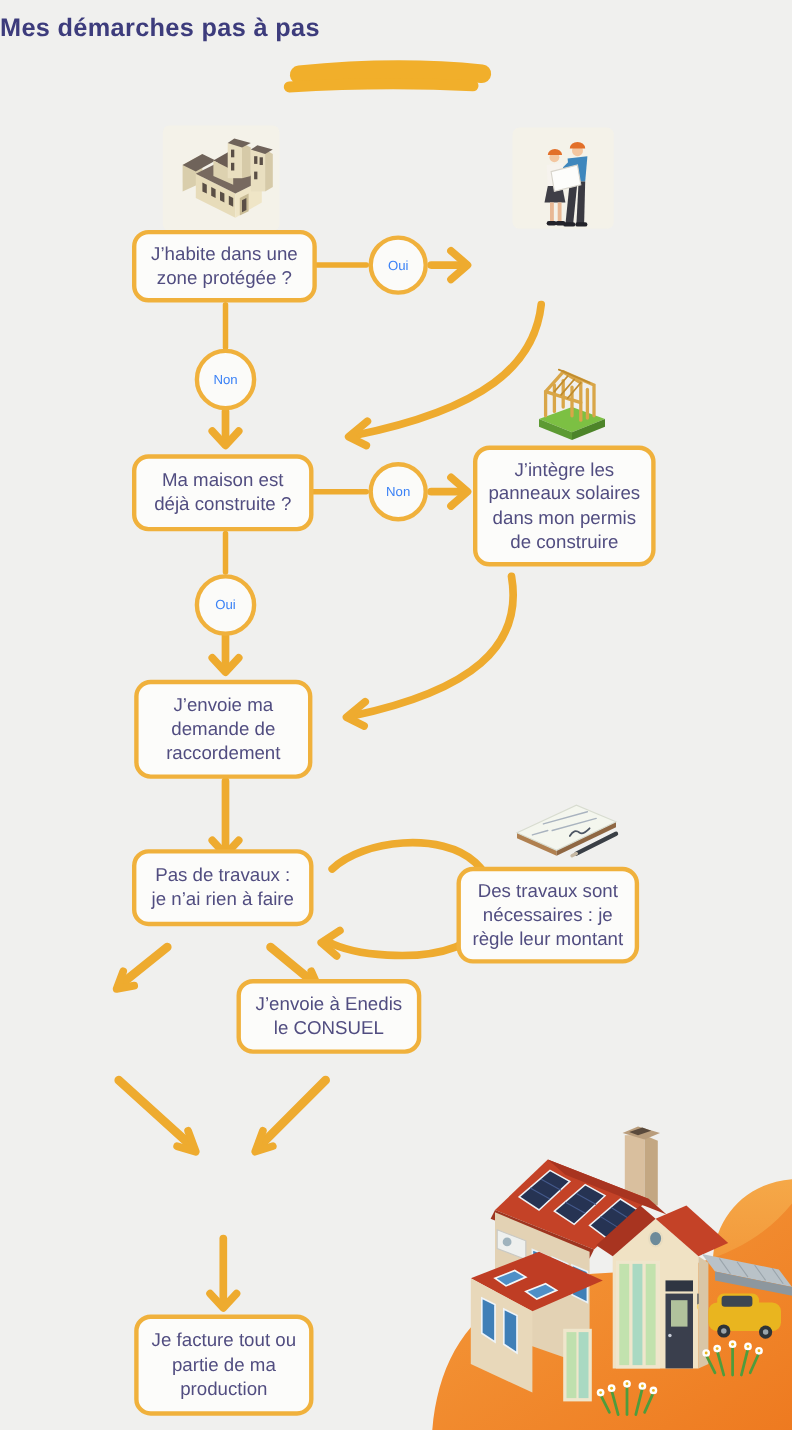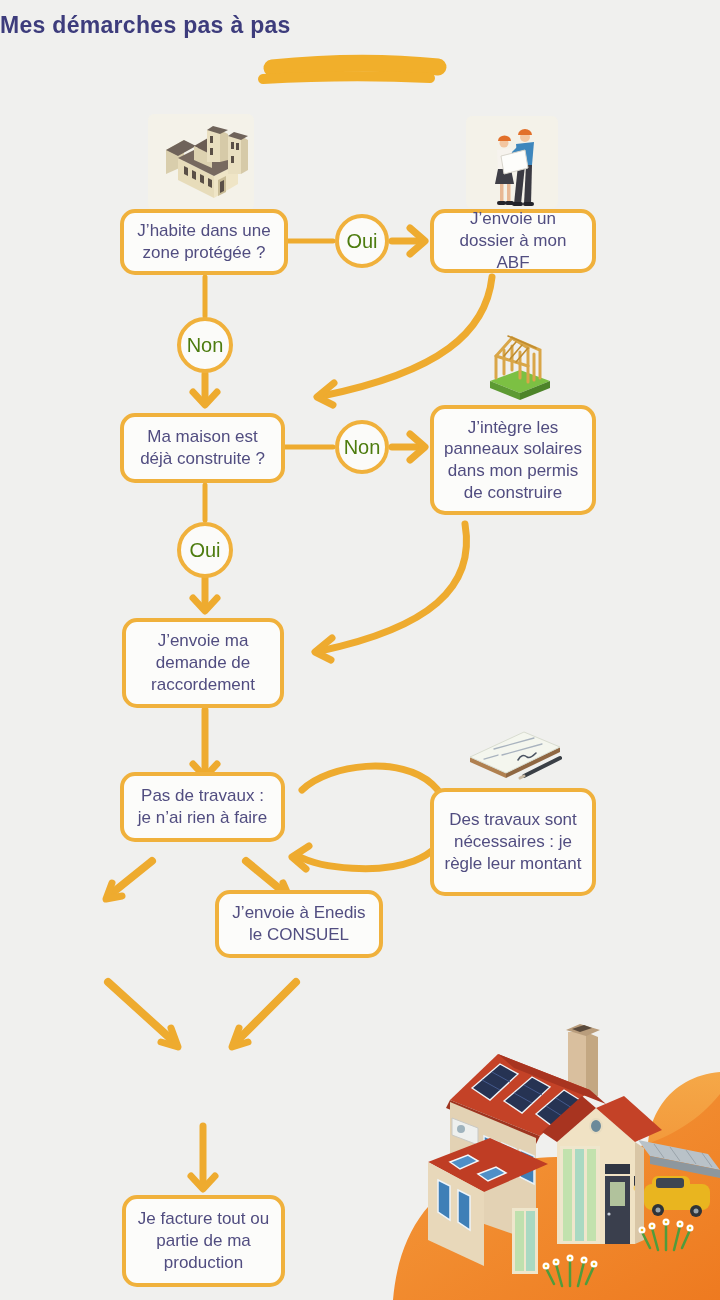--- a/index.html
+++ b/index.html
@@ -14,21 +14,21 @@
   }
   .flow-box{
     position:absolute;display:flex;align-items:center;justify-content:center;
     text-align:center;background:#fcfcfa;border:4px solid #f0b13c;border-radius:15px;
     color:#514d80;font-size:17px;font-weight:500;line-height:1.28;
     padding:4px 9px;box-sizing:border-box;z-index:3;
   }
   .decision{
     position:absolute;display:flex;align-items:center;justify-content:center;
     background:#fbfbf9;border:4px solid #f0b13c;border-radius:50%;
-    color:#4d7c0f;font-size:20px;font-weight:500;z-index:3;box-sizing:border-box;
+    color:#3b82f6;font-size:12px;font-weight:500;z-index:3;box-sizing:border-box;
   }
   svg.layer{position:absolute;left:0;top:0;z-index:1;}
   svg.arrows{z-index:2;}
   svg.icon{position:absolute;z-index:2;}
 </style>
 </head>
 <body>
 
 <div class="canvas">
 
@@ -323,36 +323,33 @@
         <circle cx="260" cy="212" r="1.3"></circle>
         <circle cx="232" cy="214" r="1.3"></circle>
         <circle cx="270" cy="216" r="1.3"></circle>
         <circle cx="222" cy="218" r="1.3"></circle>
     </g>
   </svg>
 
   <div class="flow-box" style="left:120px;top:209px;width:168px;height:66px">
     <span>J’habite dans une zone protégée ?</span>
   </div>
-  <div class="flow-box" style="left:430px;top:209px;width:166px;height:64px">
-    <span>J’envoie un dossier à mon ABF</span>
-  </div>
   <div class="flow-box" style="left:120px;top:413px;width:165px;height:70px">
     <span>Ma maison est déjà construite ?</span>
   </div>
   <div class="flow-box" style="left:430px;top:405px;width:166px;height:110px">
     <span>J’intègre les panneaux solaires dans mon permis de construire</span>
   </div>
   <div class="flow-box" style="left:122px;top:618px;width:162px;height:90px">
     <span>J’envoie ma demande de raccordement</span>
   </div>
   <div class="flow-box" style="left:120px;top:772px;width:165px;height:70px">
     <span>Pas de travaux : je n’ai rien à faire</span>
   </div>
-  <div class="flow-box" style="left:430px;top:788px;width:166px;height:108px">
+  <div class="flow-box" style="left:415px;top:788px;width:166px;height:88px">
     <span>Des travaux sont nécessaires : je règle leur montant</span>
   </div>
   <div class="flow-box" style="left:215px;top:890px;width:168px;height:68px">
     <span>J’envoie à Enedis le CONSUEL</span>
   </div>
   <div class="flow-box" style="left:122px;top:1195px;width:163px;height:92px">
     <span>Je facture tout ou partie de ma production</span>
   </div>
 
   <div class="decision" style="left:335px;top:214px;width:54px;height:54px">

